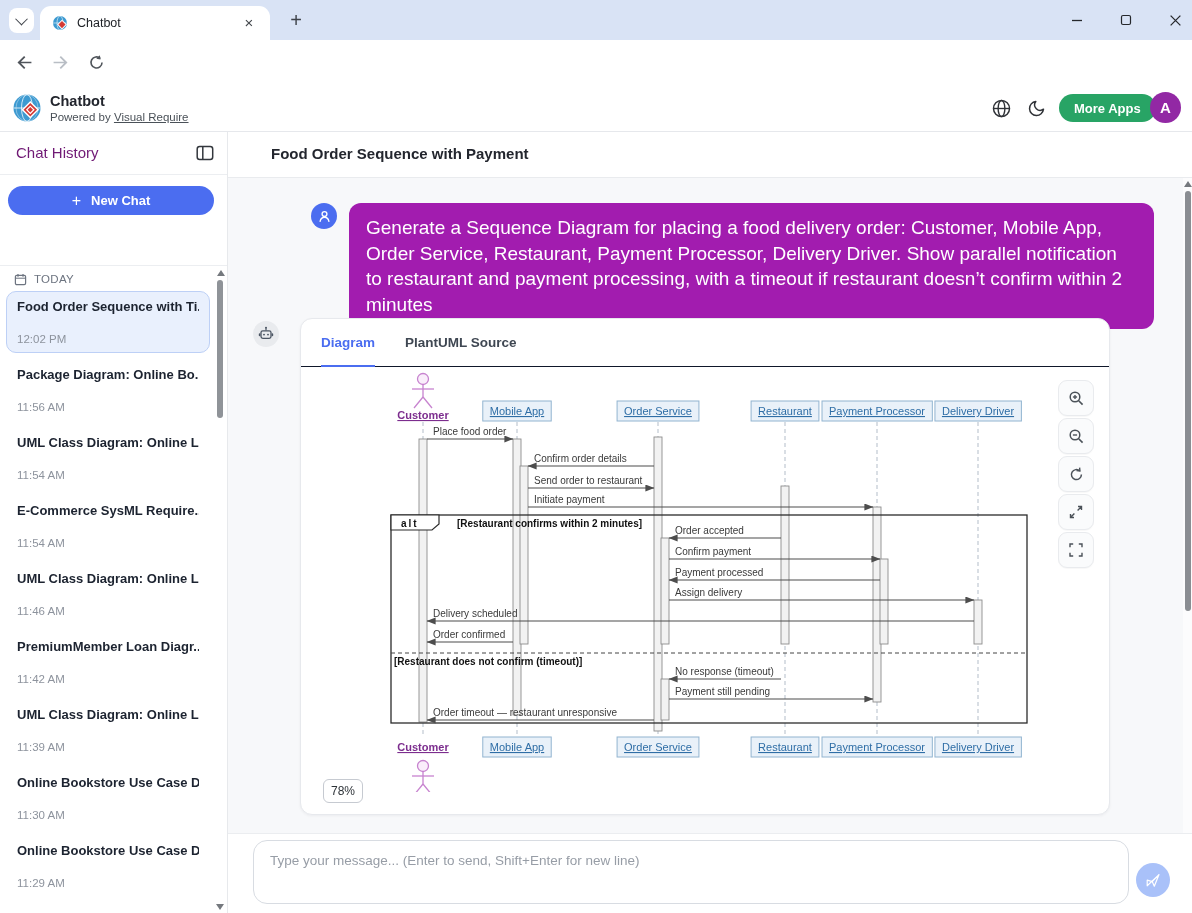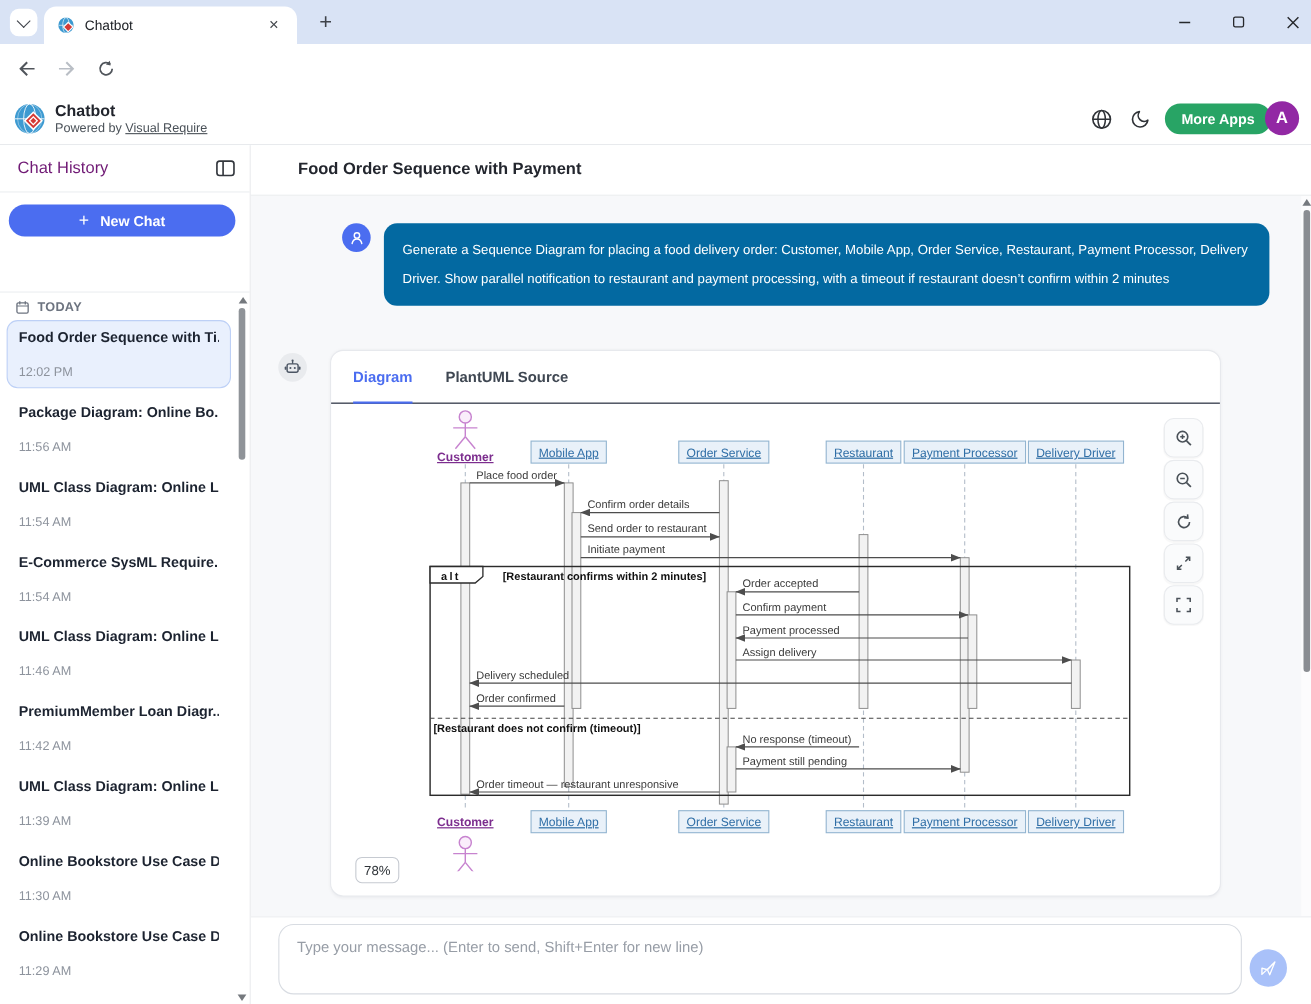--- a/index.html
+++ b/index.html
@@ -45,40 +45,40 @@
   .sb-panel{position:absolute;right:12px;top:11px;width:20px;height:20px;display:flex;align-items:center;justify-content:center}
   .sb-hr1{position:absolute;left:0;right:0;top:42px;height:1px;background:#eceef1}
   .new-chat{position:absolute;left:8px;top:54px;width:206px;height:29px;background:#4b6df0;border:none;border-radius:15px;
             color:#fff;font-size:13px;font-weight:700;display:flex;align-items:center;justify-content:center;gap:10px;
             font-family:inherit}
   .nc-plus{font-size:16px;font-weight:400;line-height:1}
   .sb-search{position:absolute;left:8px;top:91px;width:206px;height:33px;border:1px solid #e0e3e9;border-radius:10px;
              box-sizing:border-box;padding:0 12px;font-size:13px;color:#333;font-family:inherit;outline:none}
   .sb-search::placeholder{color:#9aa1ab}
   .sb-hr2{position:absolute;left:0;right:0;top:133px;height:1px;background:#eceef1}
-  .today{position:absolute;left:14px;top:141px;display:flex;gap:7px;align-items:flex-end;color:#6d7480;
-         font-size:11.5px;font-weight:700;letter-spacing:.3px}
+  .today{position:absolute;left:14px;top:141px;display:flex;gap:7px;align-items:flex-start;color:#6d7480;
+         font-size:11.5px;font-weight:400;letter-spacing:.3px}
   .chat-list{position:absolute;left:0;top:159px;bottom:0;width:214px;overflow:hidden}
   .chat-item{margin:0 4px 6px 6px;padding:7px 10px;border:1px solid transparent;border-radius:10px;cursor:pointer}
   .chat-item.active{background:#e9f0fd;border-color:#bdd0f6}
   .ci-title{font-size:13px;font-weight:600;color:#1c2330;white-space:nowrap;overflow:hidden}
   .ci-time{font-size:11.5px;color:#8d939d;margin-top:19px}
   .sb-scroll{position:absolute;right:2px;top:136px;bottom:3px;width:9px}
   .tri-up{width:0;height:0;border-left:4px solid transparent;border-right:4px solid transparent;border-bottom:6px solid #75797e;margin:0 auto}
   .tri-dn{width:0;height:0;border-left:4px solid transparent;border-right:4px solid transparent;border-top:6px solid #75797e;
           position:absolute;bottom:0;left:0}
   .sb-thumb{position:absolute;left:1px;top:12px;width:6px;height:138px;border-radius:3px;background:#8f9398}
   
   .main-hdr{position:absolute;left:228px;top:132px;right:0;height:46px;background:#fff;border-bottom:1px solid #e9ebee;box-sizing:border-box}
   .page-title{position:absolute;left:43px;top:13px;font-size:15px;font-weight:700;color:#23262e}
   .chat-area{position:absolute;left:228px;top:178px;right:0;bottom:80px;background:#f7f8fa;overflow:hidden}
   .u-avatar{position:absolute;left:83px;top:25px;width:26px;height:26px;border-radius:50%;background:#4b6df0;
             display:flex;align-items:center;justify-content:center}
-  .bubble{position:absolute;left:121px;top:25px;width:805px;box-sizing:border-box;background:#0369a1;color:#fff;
-          border-radius:12px;padding:12px 17px;font-size:12px;line-height:25.5px}
+  .bubble{position:absolute;left:121px;top:25px;width:805px;box-sizing:border-box;background:#a21caf;color:#fff;
+          border-radius:12px;padding:12px 17px;font-size:19px;line-height:25.5px}
   .b-avatar{position:absolute;left:25px;top:143px;width:26px;height:26px;border-radius:50%;background:#e9ebee;
             display:flex;align-items:center;justify-content:center}
   .card{position:absolute;left:72px;top:140px;width:810px;height:497px;background:#fff;border:1px solid #e7e9ed;
         border-radius:12px;box-shadow:0 1px 3px rgba(16,24,40,.05);box-sizing:border-box}
   .tabs{height:48px;border-bottom:1px solid #0f172a;display:flex;align-items:center;padding:0 20px;gap:30px;box-sizing:border-box}
   .tab-item{font-size:13.5px;font-weight:700;color:#3f4752;height:100%;display:flex;align-items:center;position:relative;cursor:pointer}
   .tab-item.active{color:#4b6df0}
   .tab-item.active::after{content:"";position:absolute;left:0;right:0;bottom:-1px;height:2.5px;background:#4b6df0}
   .viewport{position:absolute;left:0;right:0;top:49px;bottom:0;overflow:hidden}
   .canvas{position:absolute;left:83px;top:2px;width:648px;height:422px;background:#fff}

